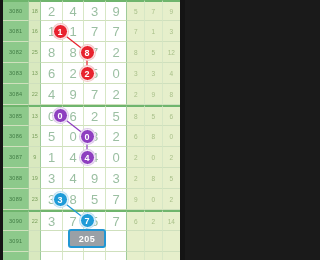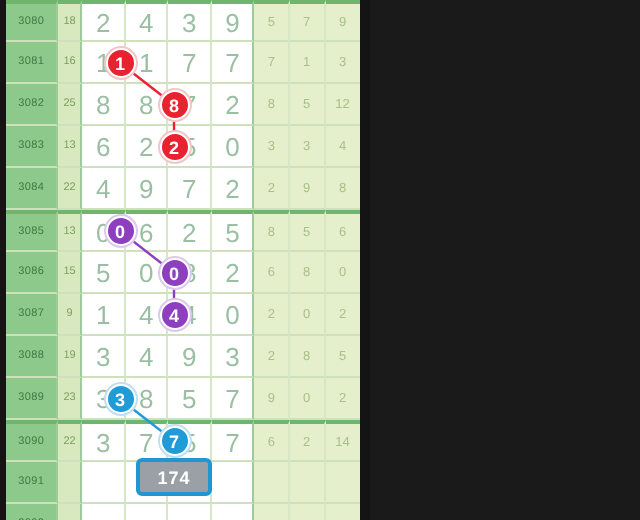--- a/index.html
+++ b/index.html
@@ -220,15 +220,15 @@
   <div class="mark red" style="left:76.5px;top:45px;">8</div>
   <div class="mark red" style="left:76.5px;top:66px;">2</div>
 
   <div class="mark purple" style="left:49.5px;top:108px;">0</div>
   <div class="mark purple" style="left:76.5px;top:129px;">0</div>
   <div class="mark purple" style="left:76.5px;top:150px;">4</div>
 
   <div class="mark blue" style="left:49.5px;top:192px;">3</div>
   <div class="mark blue" style="left:76.5px;top:213px;">7</div>
 
-  <div class="badge" style="left:65px;top:229px;">174</div>
+  <div class="badge" style="left:65px;top:229px;">205</div>
 
 </div>
 
 </body></html>

